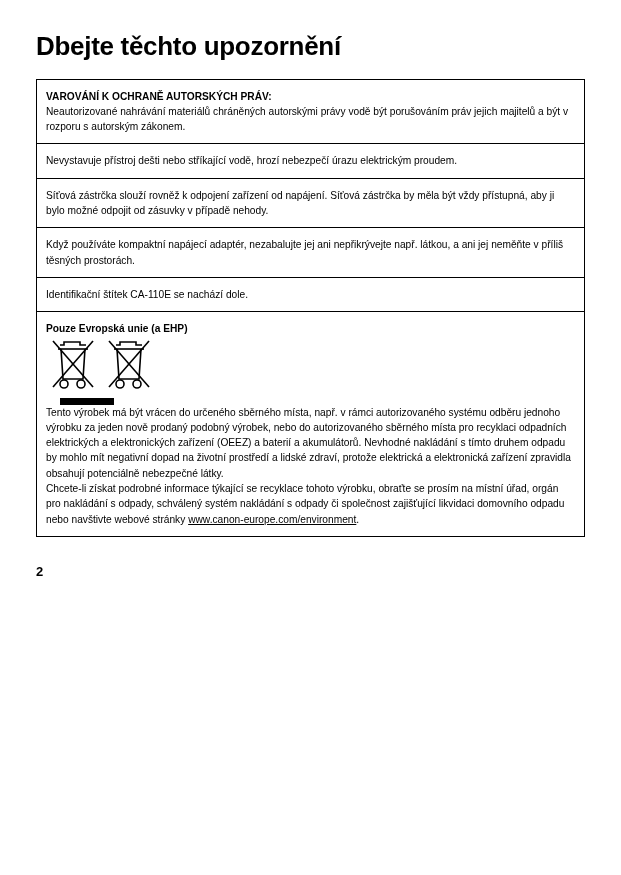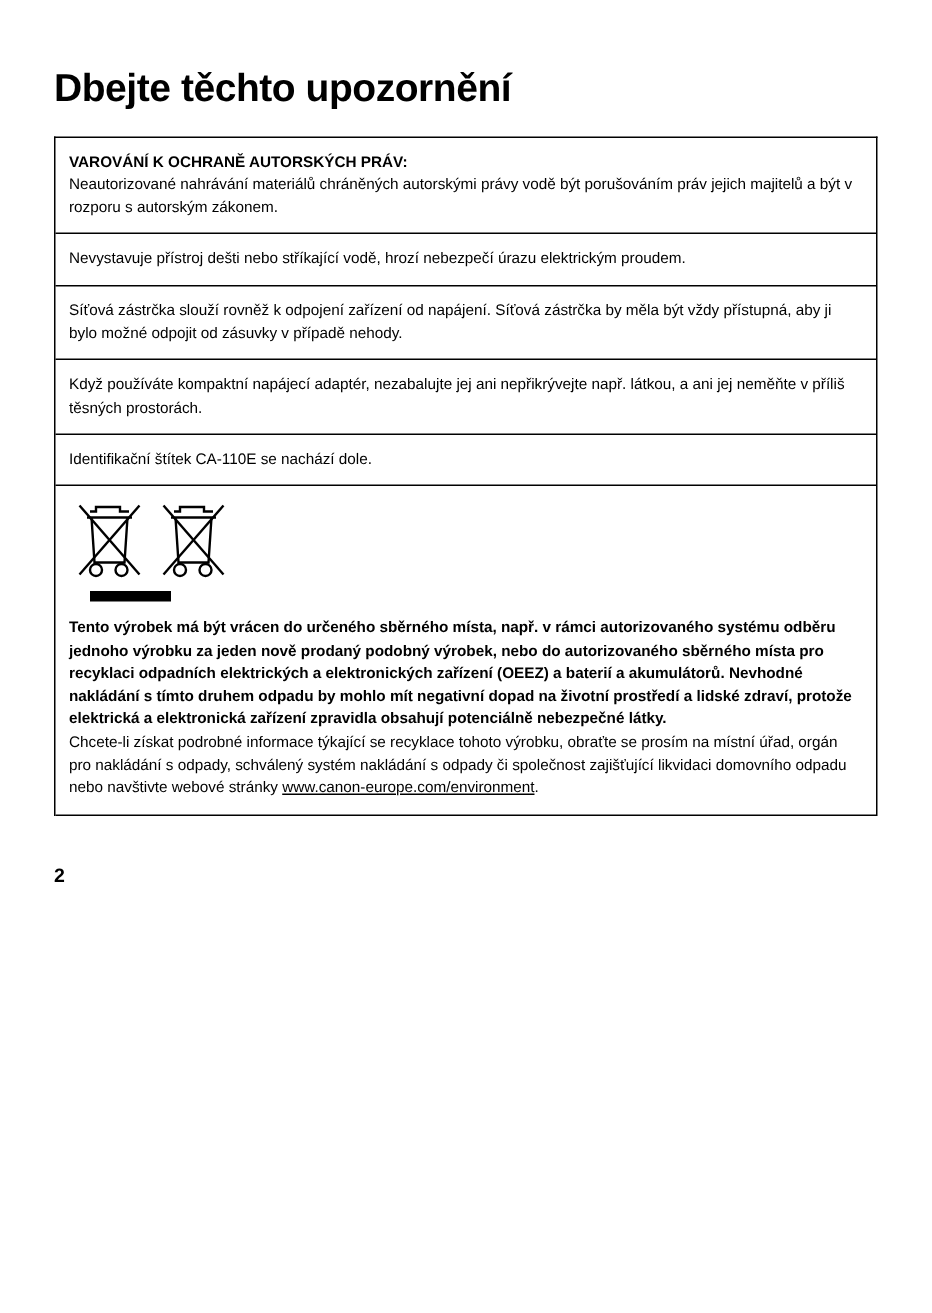--- a/index.html
+++ b/index.html
@@ -11,21 +11,21 @@
     height: 875px;
     background: #ffffff;
     font-family: "Liberation Sans", sans-serif;
     color: #000000;
     position: relative;
     overflow: hidden;
   }
   .page {
     position: absolute;
     left: 0;
-    top: 16px;
+    top: 4px;
     width: 621px;
     height: 613px;
     box-sizing: border-box;
     padding: 28px 36px 0 36px;
   }
   .page-title {
     font-size: 26px;
     font-weight: bold;
     letter-spacing: -0.3px;
     margin: 0 0 18px 0;
@@ -80,22 +80,20 @@
     flex: 1;
     font-size: 10.2px;
     line-height: 1.62;
   }
   .eu-para {
     font-size: 10.2px;
     line-height: 1.62;
     margin: 8px 0 0 0;
   }
   .eu-para.first {
-    margin-top: 10px;
-    font-weight: bold;
   }
   a.inline-link {
     color: #000;
     text-decoration: underline;
   }
   .page-number {
     position: absolute;
     left: 36px;
     bottom: 38px;
     font-size: 13px;
@@ -126,20 +124,21 @@
 
     <div class="sec">
       <p>Když používáte kompaktní napájecí adaptér, nezabalujte jej ani nepřikrývejte např. látkou, a ani jej neměňte v příliš těsných prostorách.</p>
     </div>
 
     <div class="sec">
       <p>Identifikační štítek CA-110E se nachází dole.</p>
     </div>
 
     <div class="sec">
+      <p class="eu-title">Pouze Evropská unie (a EHP)</p>
 
       <div class="eu-top">
         <div class="wee-icons">
           <div class="wee-row">
             <svg width="46" height="52" viewBox="0 0 46 52">
               <g fill="none" stroke="#000" stroke-width="1.6">
                 <path d="M10 6 L14 6 L14 3 L30 3 L30 6 L36 6"></path>
                 <path d="M8 10 L38 10"></path>
                 <path d="M11 10 L13 40 L33 40 L35 10"></path>
                 <circle cx="14" cy="45" r="4"></circle>

